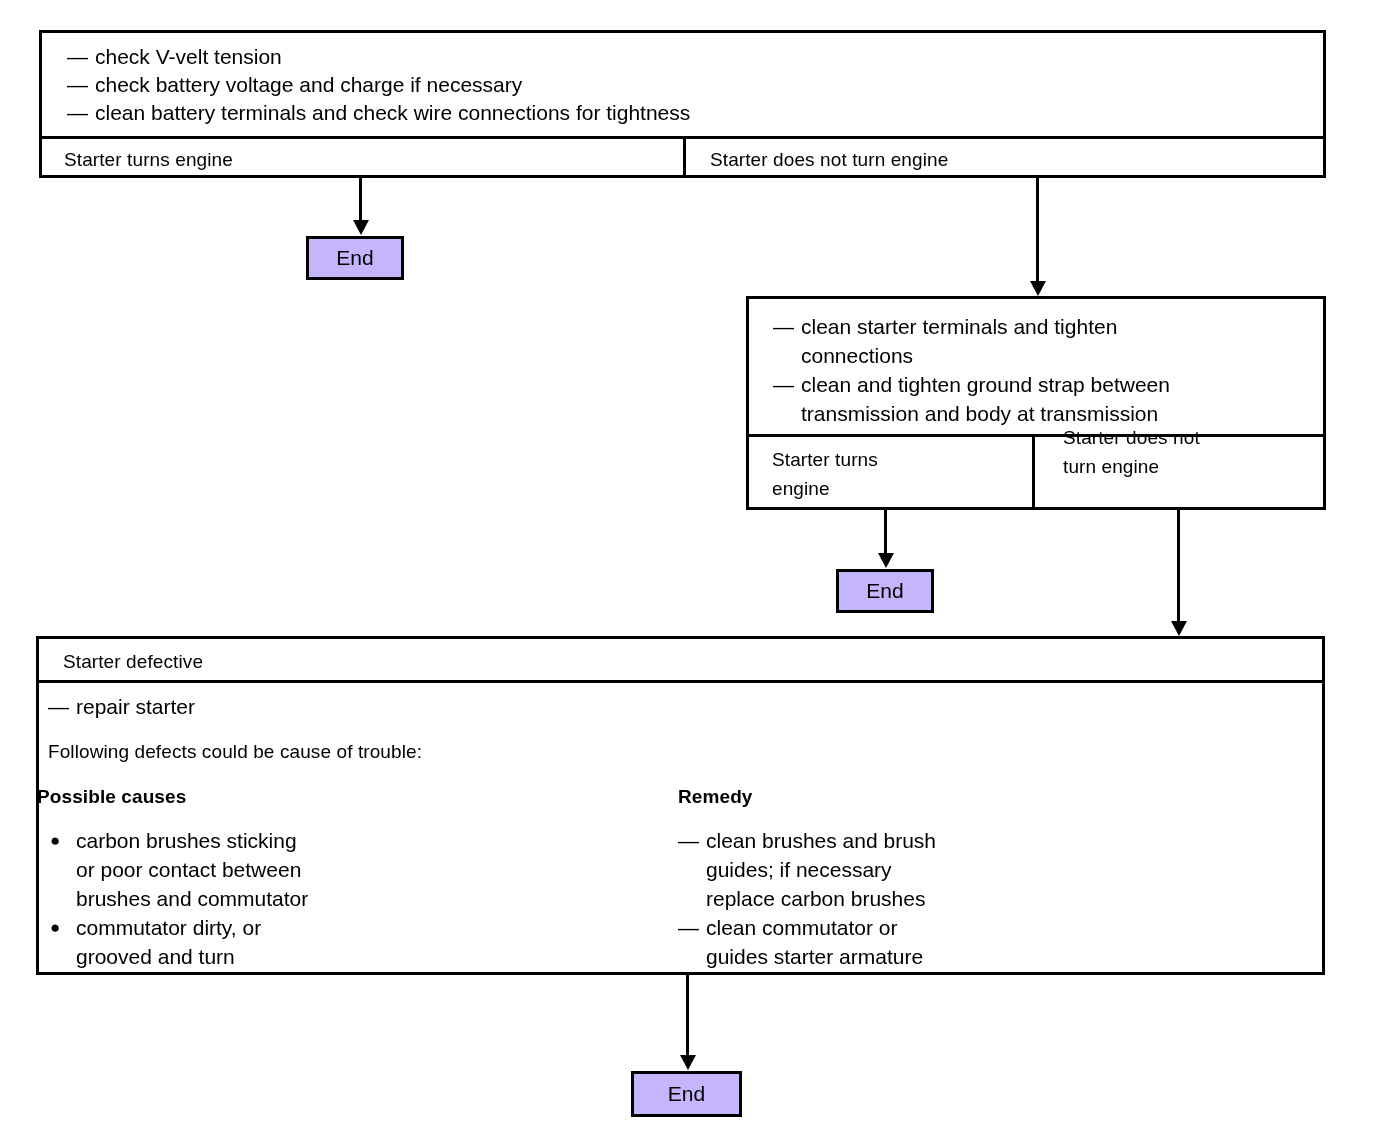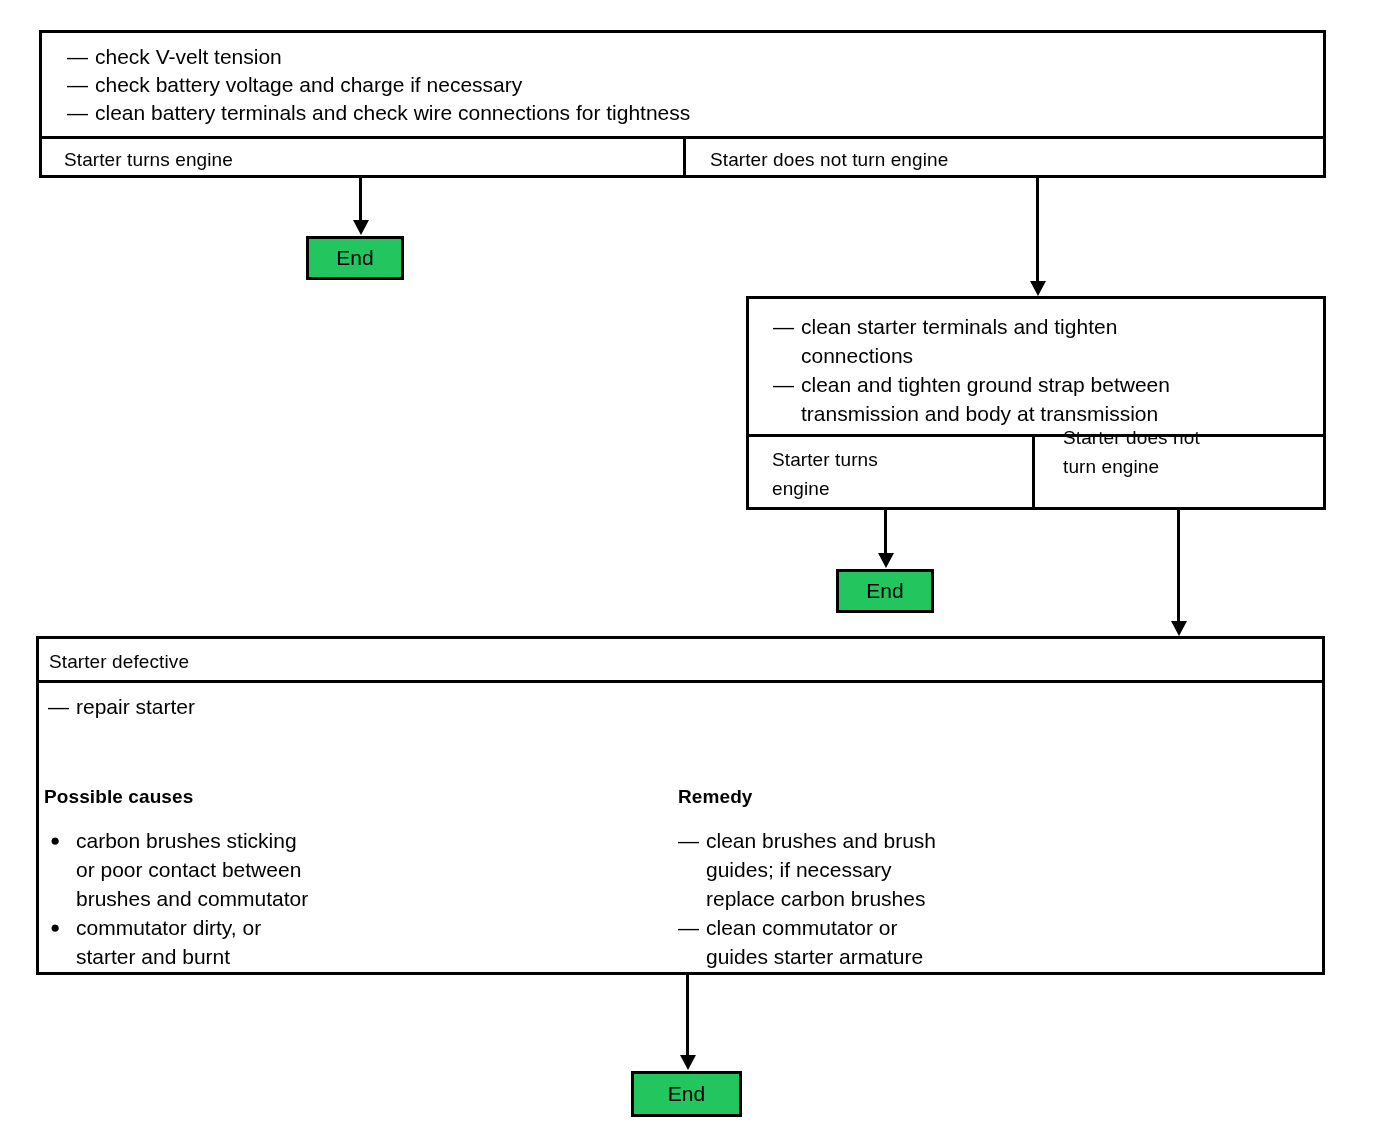--- a/index.html
+++ b/index.html
@@ -72,21 +72,21 @@
   }
   .bullet-item .bd {
     display: block;
     margin-left: 26px;
     white-space: pre-line;
   }
   .endbox {
     position: absolute;
     box-sizing: border-box;
     border: 3px solid #000;
-    background: #22c55e;
+    background: #c4b5fd;
     display: flex;
     align-items: center;
     justify-content: center;
     font-size: 21px;
   }
   .arrow-line {
     position: absolute;
     width: 3px;
     background: #000;
   }
@@ -160,41 +160,42 @@
   <div class="endbox" style="left:836px; top:569px; width:98px; height:44px;">
     <span>End</span>
   </div>
 
   <div class="arrow-line" style="left:1177px; top:510px; height:112px;"></div>
   <div class="arrow-head" style="left:1171px; top:621px;"></div>
 
   <div class="box" style="left:36px; top:636px; width:1289px; height:339px;"></div>
   <div class="hrule" style="left:36px; top:680px; width:1289px;"></div>
 
-  <div class="txt" style="left:49px; top:647px;">Starter defective</div>
+  <div class="txt" style="left:63px; top:647px;">Starter defective</div>
 
   <div class="dash-item" style="left:48px; top:692px; width:600px;">
     <span class="mk">—</span>
     <span class="bd">repair starter</span>
   </div>
 
-
-  <div class="txt bold" style="left:44px; top:782px;">Possible causes</div>
+  <div class="txt" style="left:48px; top:737px;">Following defects could be cause of trouble:</div>
+
+  <div class="txt bold" style="left:37px; top:782px;">Possible causes</div>
   <div class="txt bold" style="left:678px; top:782px;">Remedy</div>
 
   <div class="bullet-item" style="left:50px; top:826px; width:520px;">
     <span class="mk">●</span>
     <span class="bd">carbon brushes sticking
 or poor contact between
 brushes and commutator</span>
   </div>
   <div class="bullet-item" style="left:50px; top:913px; width:520px;">
     <span class="mk">●</span>
     <span class="bd">commutator dirty, or
-starter and burnt</span>
+grooved and turn</span>
   </div>
 
   <div class="dash-item" style="left:678px; top:826px; width:560px;">
     <span class="mk">—</span>
     <span class="bd">clean brushes and brush
 guides; if necessary
 replace carbon brushes</span>
   </div>
   <div class="dash-item" style="left:678px; top:913px; width:560px;">
     <span class="mk">—</span>

